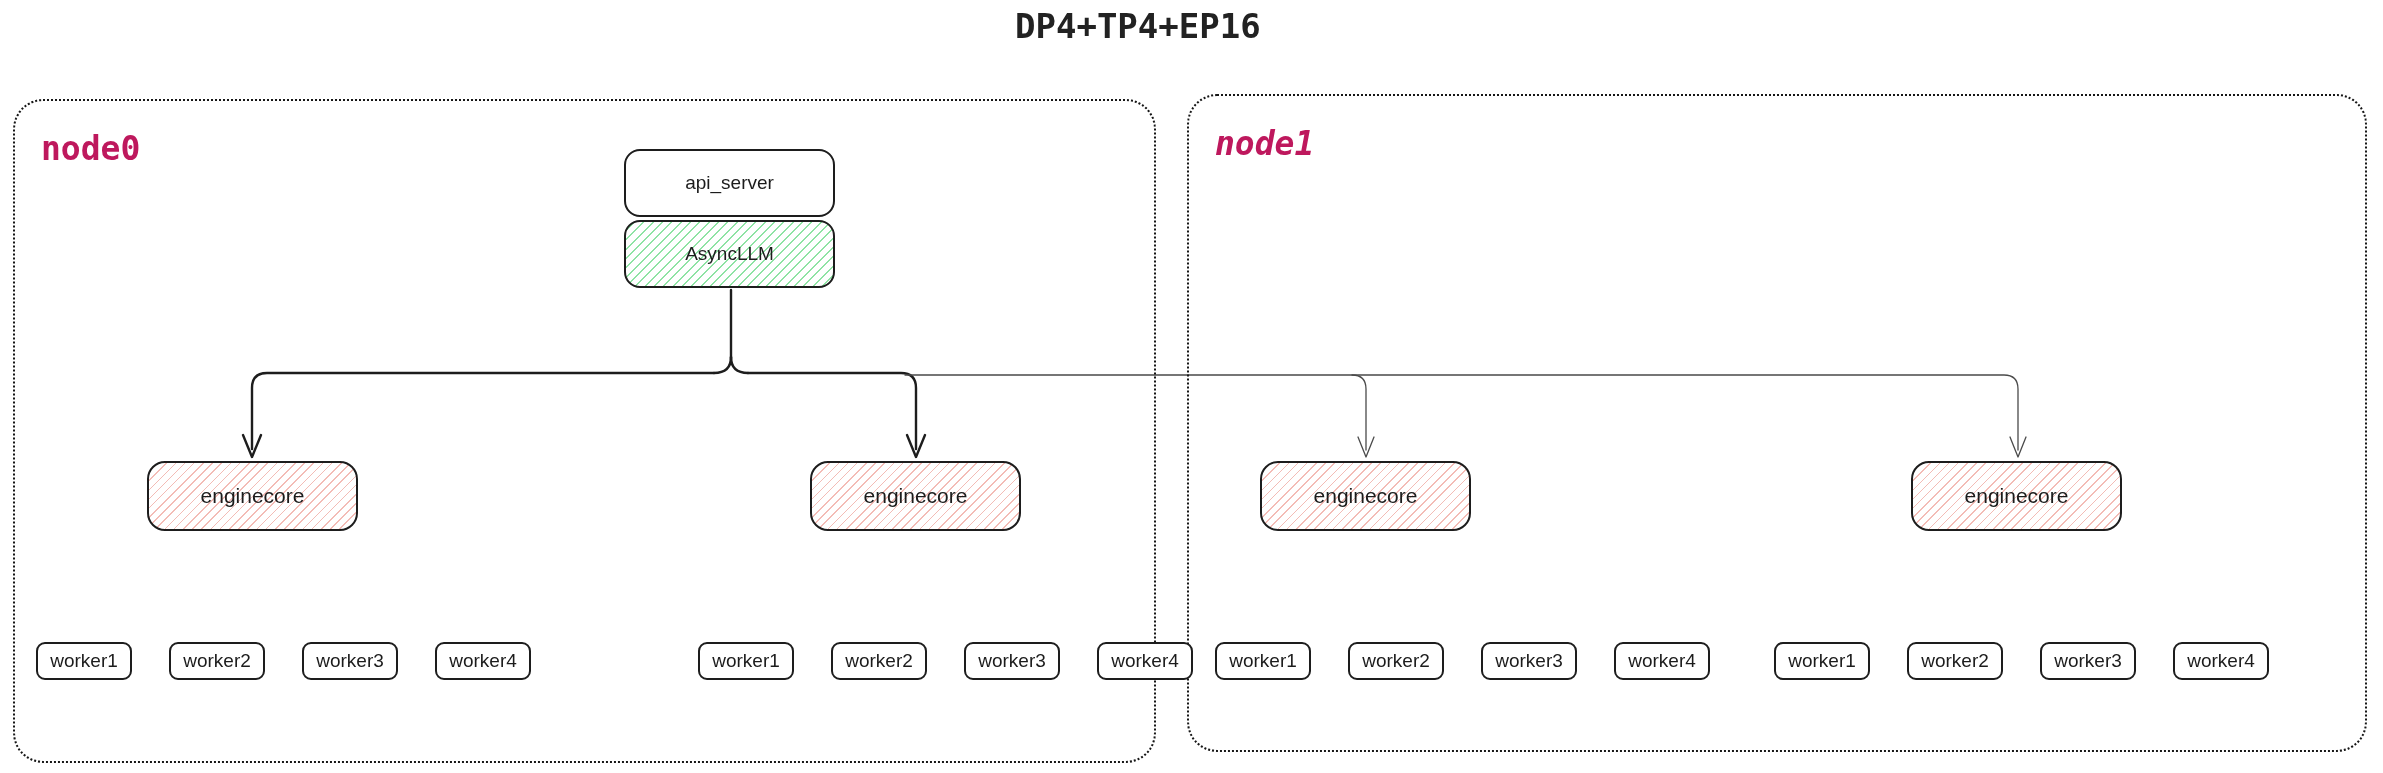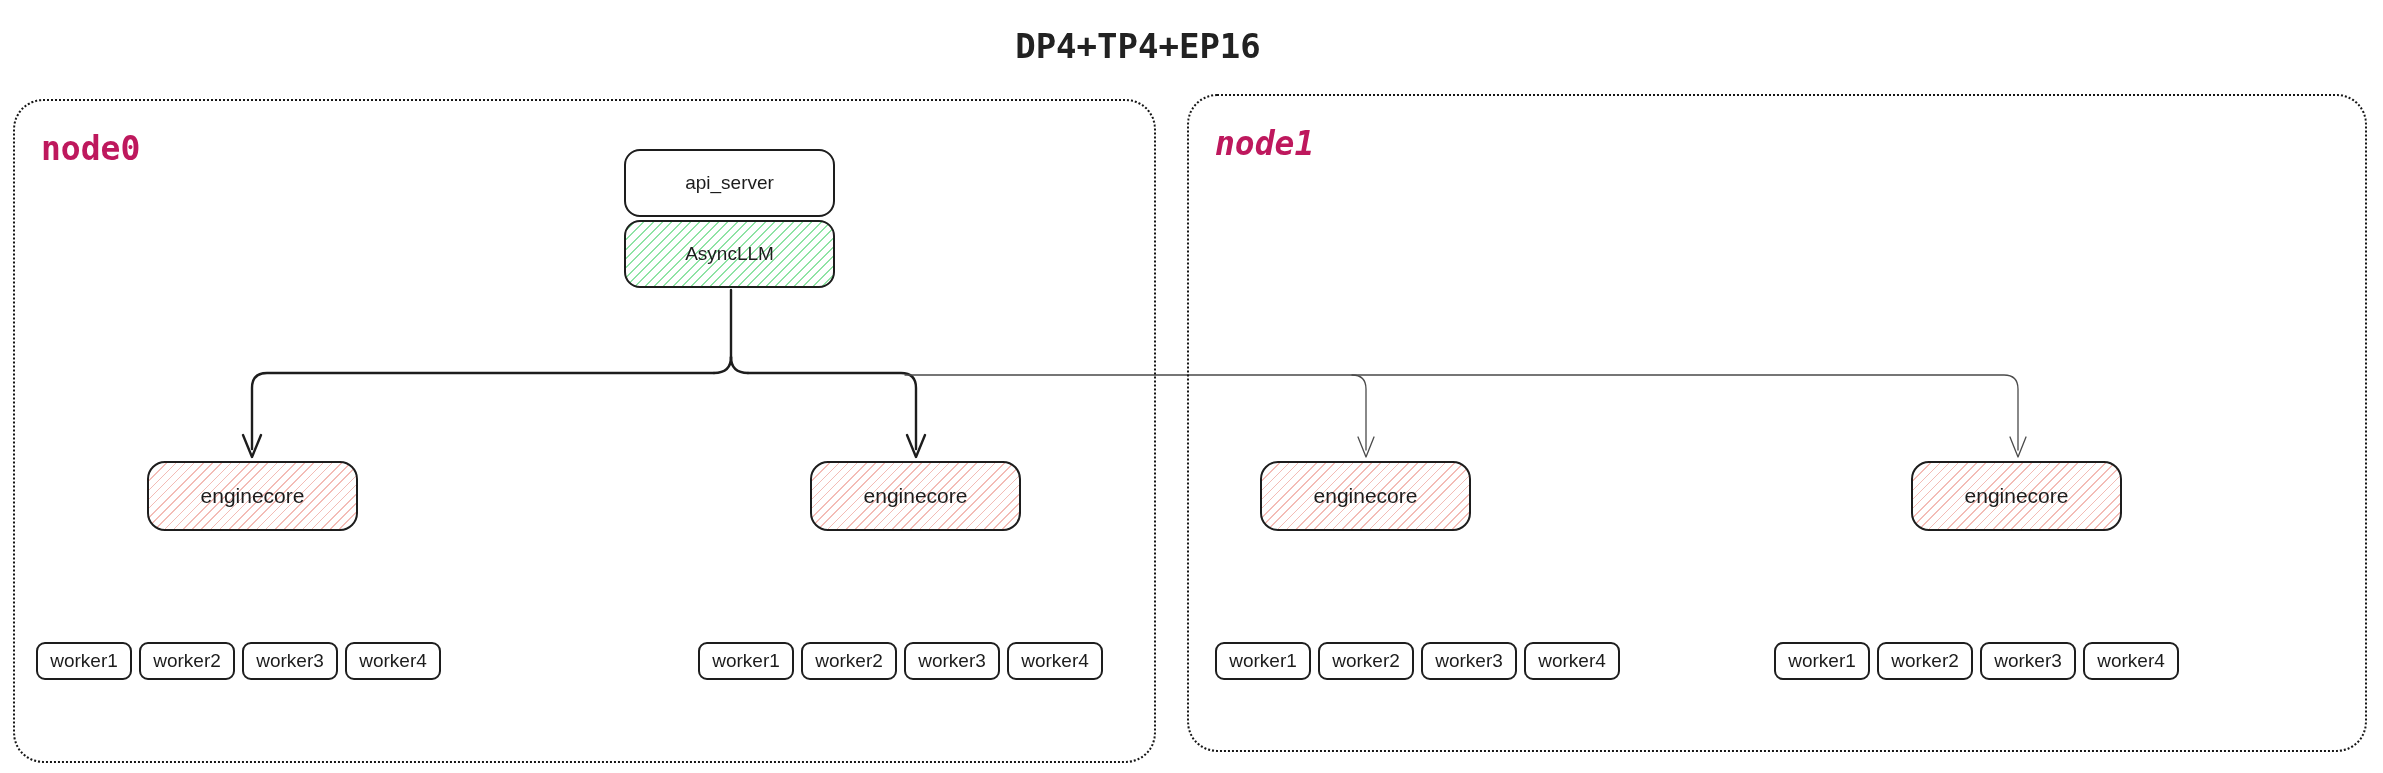--- a/index.html
+++ b/index.html
@@ -3,37 +3,37 @@
 <meta charset="utf-8">
 <style>
   :root{
     --bg:#ffffff; --text:#1c1c1c; --line-dark:#1d1d1d; --line-thin:#4a4a4a;
     --green:#8fe3a4; --red:#f3bcb6;
   }
   *{margin:0;padding:0;box-sizing:border-box;}
   html,body{background:var(--bg);}
   .canvas{position:relative;width:2383px;height:773px;background:var(--bg);overflow:hidden;
           font-family:"Liberation Sans",sans-serif;color:var(--text);}
-  .title{position:absolute;left:1015px;top:6px;width:246px;text-align:center;
-         font-family:"DejaVu Sans Mono",monospace;font-weight:700;font-size:34px;color:#222;margin-top:20px;}
+  .title{position:absolute;left:1015px;top:6px;width:246px;
+         font-family:"DejaVu Sans Mono",monospace;font-weight:700;font-size:34px;color:#222;}
   .node-box{position:absolute;border:2.5px dotted #161616;border-radius:30px;background:transparent;}
   .node0{left:13px;top:99px;width:1143px;height:664px;}
   .node1{left:1187px;top:94px;width:1180px;height:658px;font-style:italic;}
   .node-label{position:absolute;left:26px;top:28px;
               font-family:"DejaVu Sans Mono",monospace;font-weight:700;font-size:33px;color:#be185d;}
   .shape{position:absolute;display:flex;align-items:center;justify-content:center;
          border:2px solid var(--line-dark);background:#fff;}
   .api{left:624px;top:149px;width:211px;height:68px;border-radius:16px;font-size:19px;}
   .llm{left:624px;top:220px;width:211px;height:68px;border-radius:16px;font-size:19px;
        background:repeating-linear-gradient(135deg,transparent 0,transparent 5.2px,var(--green) 5.2px,var(--green) 6.6px);}
   .core{width:211px;height:70px;border-radius:18px;font-size:21px;
         background:repeating-linear-gradient(135deg,transparent 0,transparent 5.4px,var(--red) 5.4px,var(--red) 6.5px);text-align:right;}
   .core1{left:147px;top:461px;} .core2{left:810px;top:461px;}
   .core3{left:1260px;top:461px;} .core4{left:1911px;top:461px;}
-  .worker-row{position:absolute;top:642px;display:flex;gap:7px;}
+  .worker-row{position:absolute;top:642px;display:flex;gap:37px;}
   .row1{left:36px;} .row2{left:698px;} .row3{left:1215px;} .row4{left:1774px;}
   .worker{width:96px;height:38px;display:flex;align-items:center;justify-content:center;
           border:2px solid var(--line-dark);border-radius:9px;background:#fff;font-size:19px;}
   svg.connectors{position:absolute;left:0;top:0;width:2383px;height:773px;pointer-events:none;}
   .stroke-thick{fill:none;stroke:var(--line-dark);stroke-width:2.4;stroke-linecap:round;stroke-linejoin:round;}
   .stroke-thin{fill:none;stroke:var(--line-thin);stroke-width:1.3;stroke-linecap:round;stroke-linejoin:round;}
 </style>
 </head>
 <body>
 

